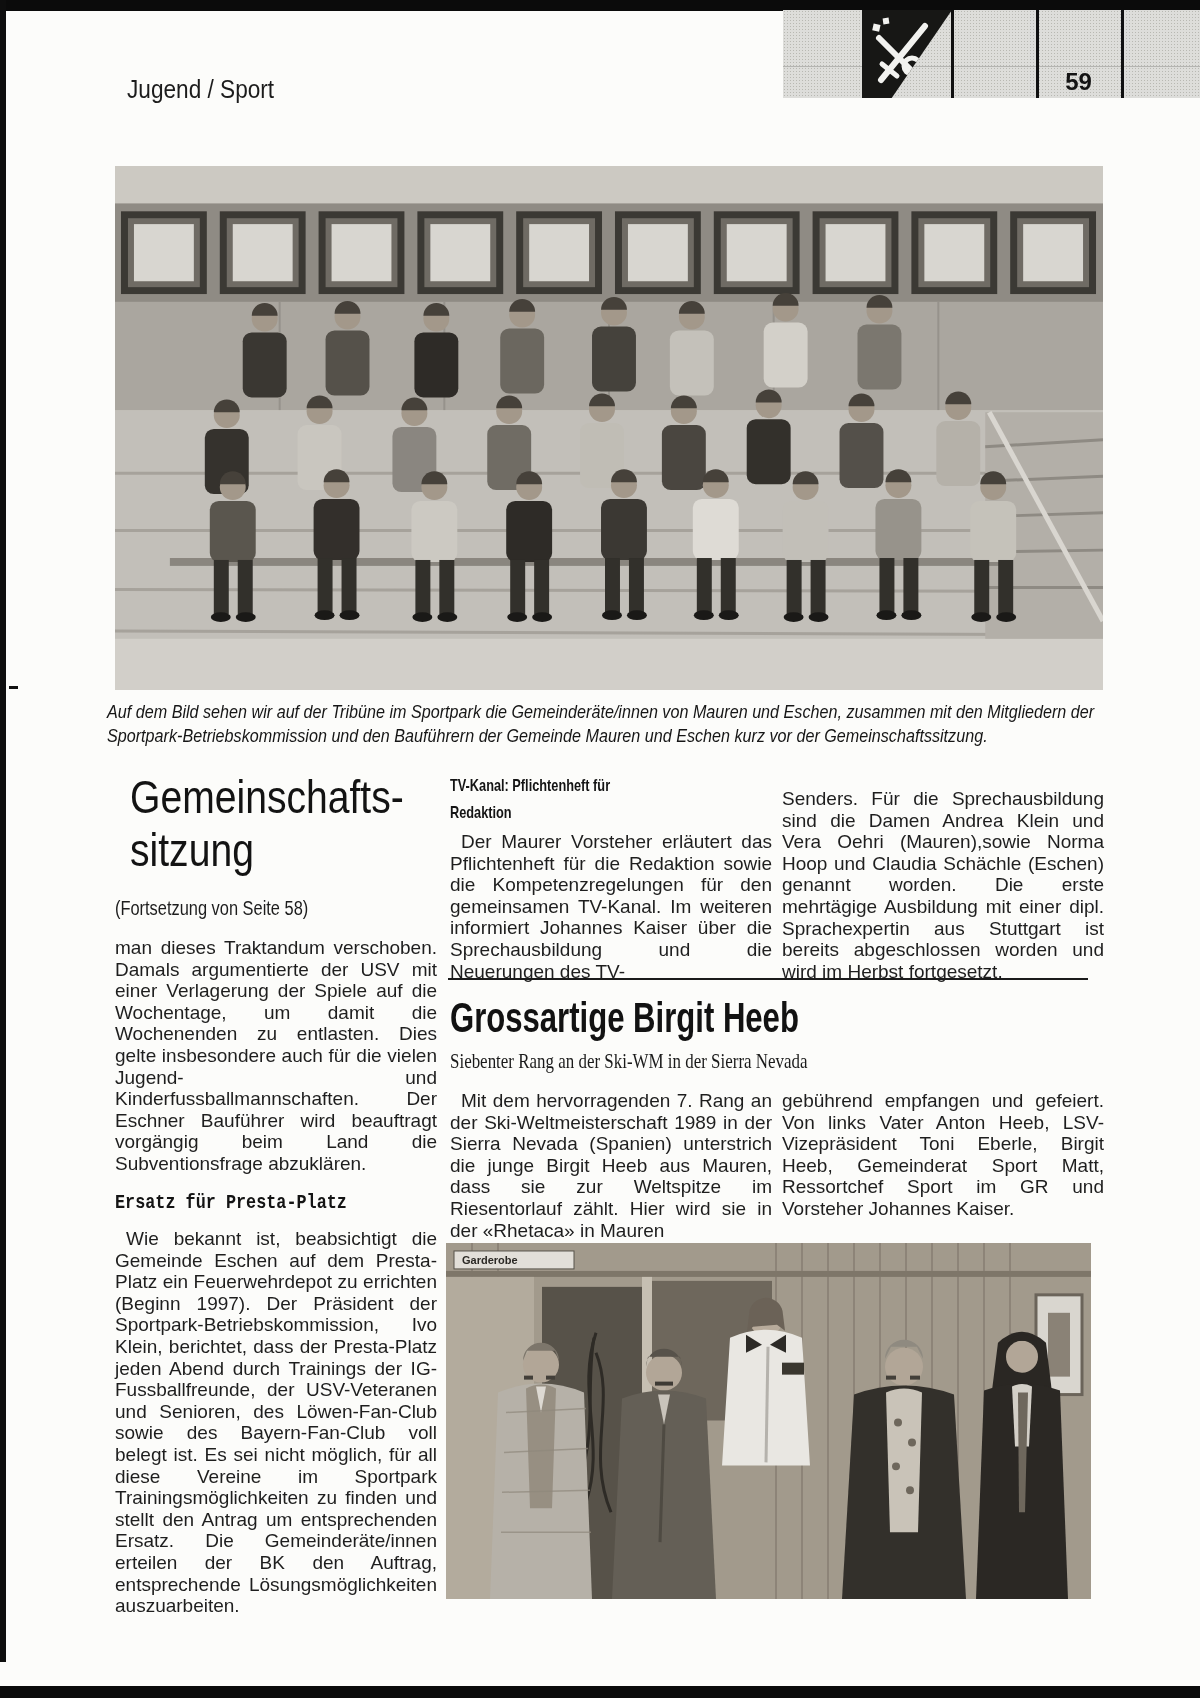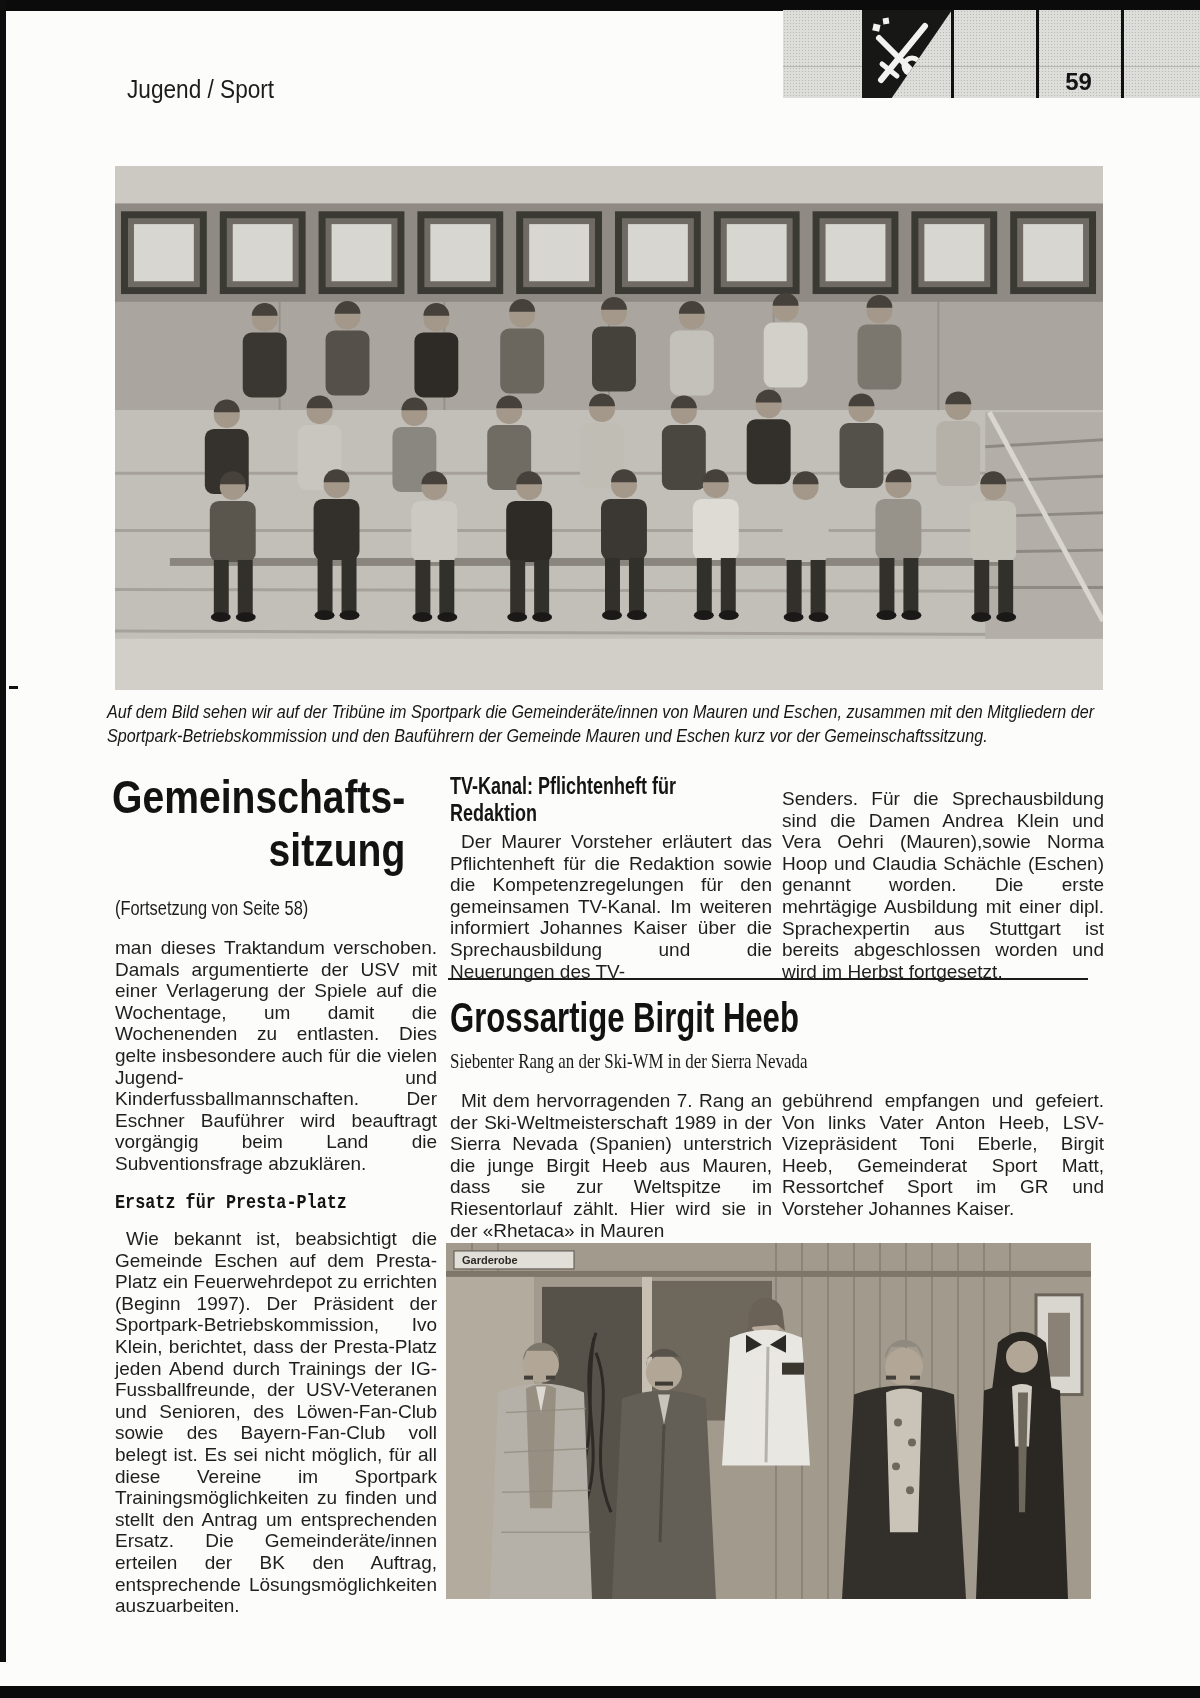--- a/index.html
+++ b/index.html
@@ -39,29 +39,29 @@
   .cx77{transform:scaleX(.77);} .cx75{transform:scaleX(.75);}
   .cx74{transform:scaleX(.74);}
   
   .photo{overflow:hidden;background:#c7c4be;}
   .photo svg{display:block;}
   .photo1{left:115px;top:166px;width:988px;height:524px;}
   .photo2{left:446px;top:1243px;width:645px;height:356px;text-align:center;}
   .caption{left:107px;top:700px;font-size:19px;font-style:italic;
     line-height:24px;color:#161616;}
   
-  .headline1{left:112px;top:771px;font-size:46px;font-weight:bold;
-    line-height:53px;color:#131313;text-align:right;}
+  .headline1{left:130px;top:771px;font-size:46px;font-weight:normal;
+    line-height:53px;color:#131313;}
   .fortsetzung{left:115px;top:897px;font-size:20px;color:#1d1d1d;}
   .body{font-size:19px;line-height:21.6px;text-align:justify;color:#1e1e1e;}
   .indent{text-indent:11px;}
   .p1{left:115px;top:937px;width:322px;}
   .subhead2{left:115px;top:1191px;font-size:21px;font-weight:bold;color:#141414;font-family:Liberation Mono, monospace;}
   .p2{left:115px;top:1228px;width:322px;}
-  .tvhead{left:450px;top:772px;font-size:24px;font-weight:bold;
+  .tvhead{left:450px;top:772px;font-size:17px;font-weight:bold;
     line-height:27px;color:#141414;}
   .ptv{left:450px;top:831px;width:322px;}
   .p3{left:782px;top:788px;width:322px;}
   .rule{left:448px;top:978px;width:640px;height:2px;background:#1b1b1b;}
   .headline2{left:450px;top:994px;font-size:42px;font-weight:bold;color:#121212;}
   .subheadline2{left:450px;top:1048px;font-size:22px;color:#1a1a1a;font-family:Liberation Serif, serif;}
   .pa{left:450px;top:1090px;width:322px;}
   .pb{left:782px;top:1090px;width:322px;}
 </style>
 </head>

